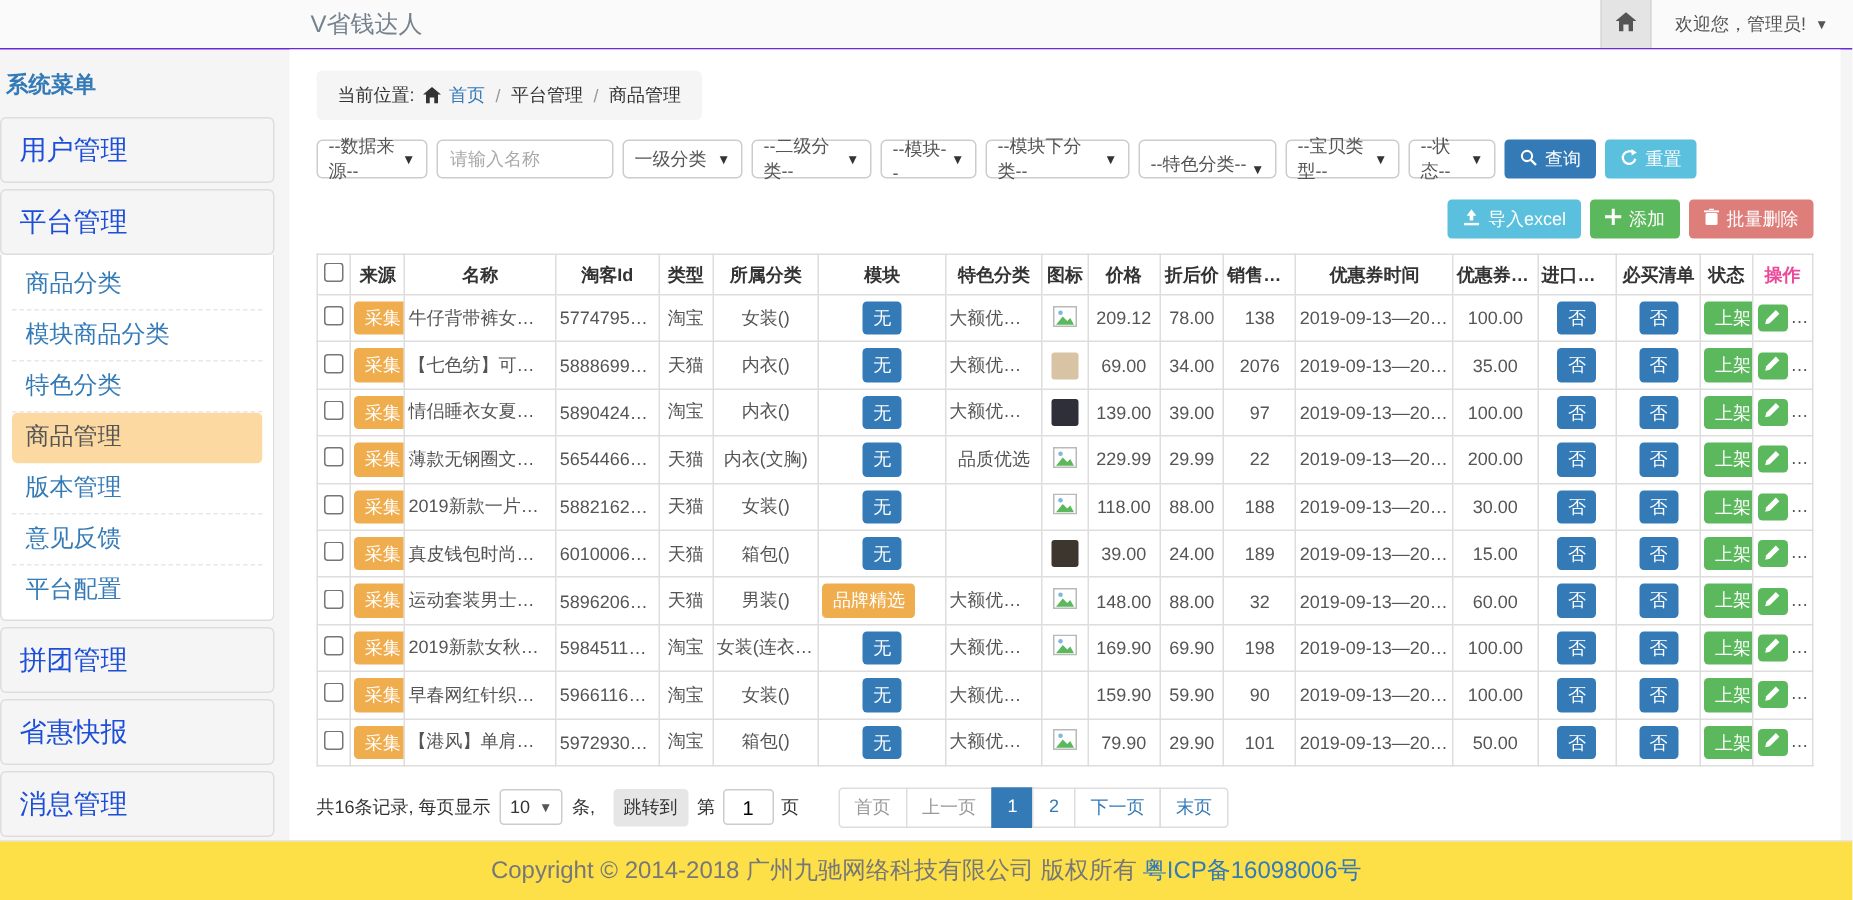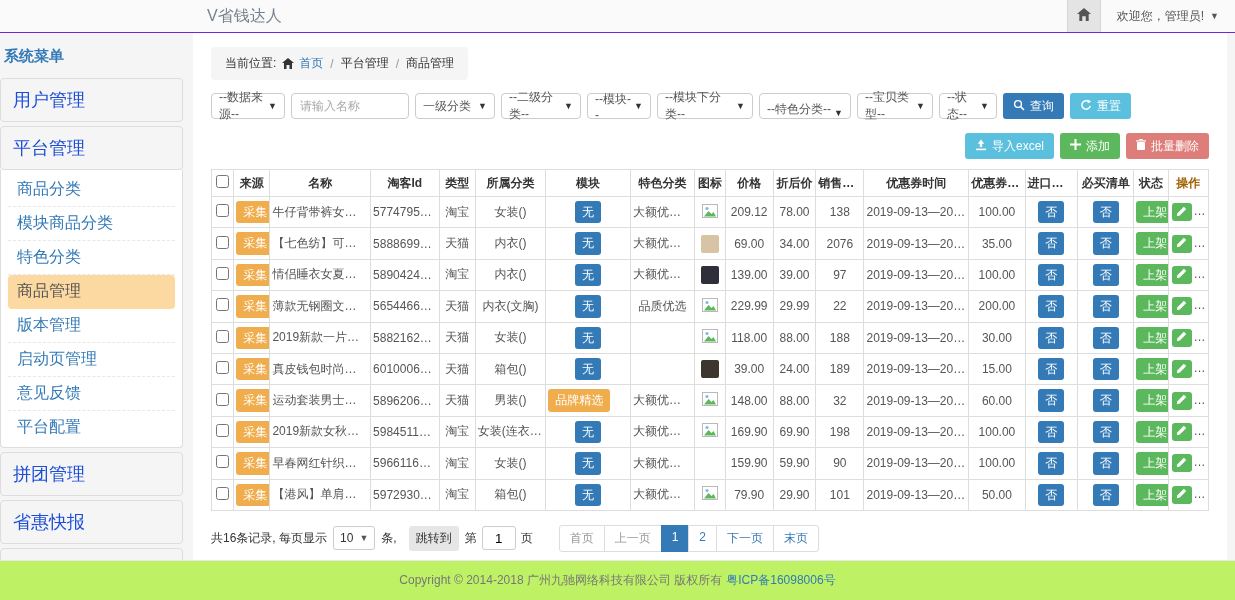--- a/index.html
+++ b/index.html
@@ -53,21 +53,21 @@
   .btn-info { background:#5bc0de; }
   .btn-success { background:#5cb85c; }
   .btn-danger-light { background:#dd7e7b; }
   .toolbar { display:flex; justify-content:flex-end; gap:6px; margin:8px 0 10px; }
   
   table.grid { width:100%; border-collapse:collapse; table-layout:fixed; }
   .grid th, .grid td { border:1px solid #ddd; padding:4px 2px; text-align:center;
     font-size:12px; white-space:nowrap; overflow:hidden; text-overflow:ellipsis;
     height:27px; vertical-align:middle; color:#555; }
   .grid th { color:#333; font-weight:bold; }
-  .grid th.op-col { color:#a16207; }
+  .grid th.op-col { color:#ec4899; }
   .badge { display:inline-block; border-radius:3px; color:#fff; padding:4px 7px;
     font-size:12px; line-height:1.2; cursor:pointer; }
   .badge.orange { background:#f0ad4e; }
   .badge.blue { background:#337ab7; }
   .badge.green { background:#5cb85c; }
   .mini-btn { display:inline-flex; align-items:center; justify-content:center;
     width:20px; height:18px; border:none; border-radius:3px; color:#fff;
     cursor:pointer; margin:0 1px; vertical-align:middle; }
   .mini-btn.green { background:#5cb85c; }
   .mini-btn.red { background:#d9534f; }
@@ -85,23 +85,23 @@
   .jump-input { width:34px; height:24px; border:1px solid #ccc; border-radius:3px;
     text-align:center; margin:0 5px; font-family:"Liberation Sans","DejaVu Sans",sans-serif; }
   .pager { display:flex; margin-left:auto; margin-right:390px; }
   .pg { border:1px solid #ddd; background:#fff; color:#337ab7; padding:4px 10px;
     margin-left:-1px; cursor:pointer; }
   .pg:first-child { border-radius:3px 0 0 3px; margin-left:0; }
   .pg:last-child { border-radius:0 3px 3px 0;text-align:center; }
   .pg.disabled { color:#999; cursor:default; }
   .pg.active { background:#337ab7; border-color:#337ab7; color:#fff; }
   
-  .footer { position:absolute; left:0; right:0; bottom:0; height:40px; background:#bef264;
+  .footer { position:absolute; left:0; right:0; bottom:0; height:40px; background:#fde047;
     border-top:1px solid #e7e7e7; display:flex; align-items:center; justify-content:center;
-    color:#777; font-size:12px; z-index:5; }
+    color:#777; font-size:16px; z-index:5; }
   .footer .icp { color:#337ab7; margin-left:4px; cursor:pointer; }
   input[type=checkbox] { margin:0; }
 </style>
 </head>
 <body>
 
 <header class="topbar">
   <div class="brand">V省钱达人</div>
   <div class="topbar-right">
     <div class="home-btn">
@@ -124,21 +124,20 @@
     <div class="sidebar-title">系统菜单</div>
     <nav id="sidebar-menu">
         <div class="menu-header">用户管理</div>
         <div class="menu-header">平台管理</div>
         <div class="submenu">
           <div class="submenu-item">商品分类</div>
           <div class="submenu-item">模块商品分类</div>
           <div class="submenu-item">特色分类</div>
           <div class="submenu-item active">商品管理</div>
           <div class="submenu-item">版本管理</div>
-          <div class="submenu-item">启动页管理</div>
           <div class="submenu-item">意见反馈</div>
           <div class="submenu-item">平台配置</div>
         </div>
         <div class="menu-header">拼团管理</div>
         <div class="menu-header">省惠快报</div>
         <div class="menu-header">消息管理</div>
         <div class="menu-header">订单管理</div>
       </nav>
   </aside>
 

